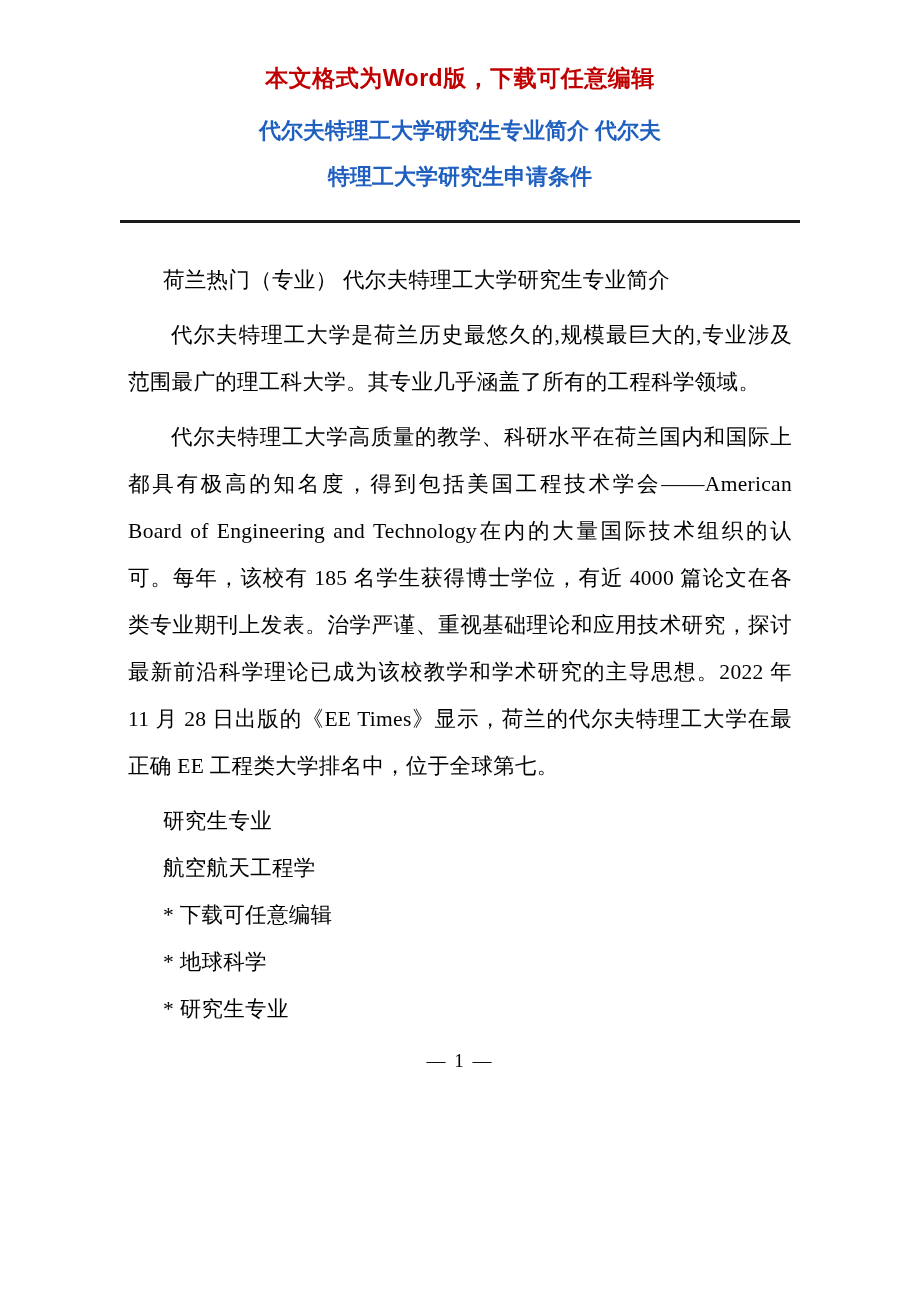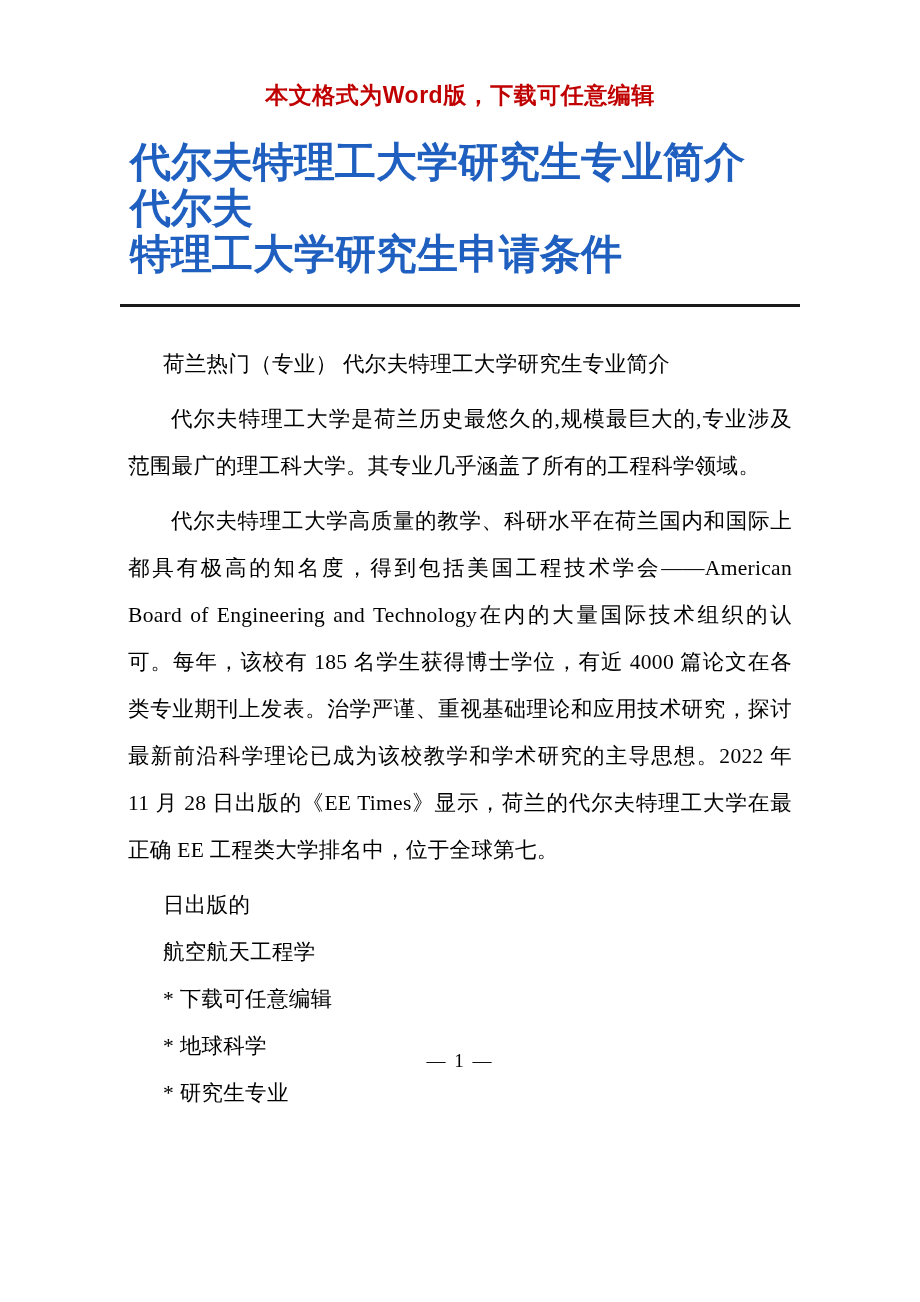--- a/index.html
+++ b/index.html
@@ -12,38 +12,39 @@
     background: #ffffff;
     font-family: "Liberation Serif", "DejaVu Serif", serif;
     color: #000000;
     overflow: hidden;
   }
   .page {
     position: relative;
     width: 920px;
     height: 1124px;
     box-sizing: border-box;
-    padding: 17px 120px;
+    padding: 0 120px;
   }
   .banner {
     text-align: center;
     color: #c00000;
     font-family: "Liberation Sans", "DejaVu Sans", sans-serif;
     font-weight: bold;
     font-size: 23px;
     letter-spacing: 0.5px;
     padding-top: 63px;
   }
   .doc-title {
+    text-align: center;
     color: #1f5fbf;
     font-family: "Liberation Sans", "DejaVu Sans", sans-serif;
     font-weight: bold;
-    font-size: 41px;
+    font-size: 22px;
     line-height: 46px;
-    margin-top: 28px;
+    margin-top: 14px;
     padding: 0 10px;
   }
   .rule {
     margin-top: 20px;
     border-bottom: 3px solid #1a1a1a;
     width: 100%;
   }
   .body-text {
     margin-top: 34px;
     font-size: 21.5px;
@@ -80,21 +81,21 @@
     <span>代尔夫特理工大学研究生专业简介 代尔夫</span><br>
     <span>特理工大学研究生申请条件</span>
   </h1>
 
   <div class="rule"></div>
 
   <div class="body-text">
     <p class="line">荷兰热门（专业） 代尔夫特理工大学研究生专业简介</p>
     <p class="para">代尔夫特理工大学是荷兰历史最悠久的,规模最巨大的,专业涉及范围最广的理工科大学。其专业几乎涵盖了所有的工程科学领域。</p>
     <p class="para">代尔夫特理工大学高质量的教学、科研水平在荷兰国内和国际上都具有极高的知名度，得到包括美国工程技术学会——American Board of Engineering and Technology在内的大量国际技术组织的认可。每年，该校有 185 名学生获得博士学位，有近 4000 篇论文在各类专业期刊上发表。治学严谨、重视基础理论和应用技术研究，探讨最新前沿科学理论已成为该校教学和学术研究的主导思想。2022 年 11 月 28 日出版的《EE Times》显示，荷兰的代尔夫特理工大学在最正确 EE 工程类大学排名中，位于全球第七。</p>
-    <p class="line">日出版的</p>
+    <p class="line">研究生专业</p>
     <p class="line">航空航天工程学</p>
     <p class="line">* 下载可任意编辑</p>
     <p class="line">* 地球科学</p>
     <p class="line">* 研究生专业</p>
   </div>
 
   <div class="footer">— 1 —</div>
 
 </div>
 

